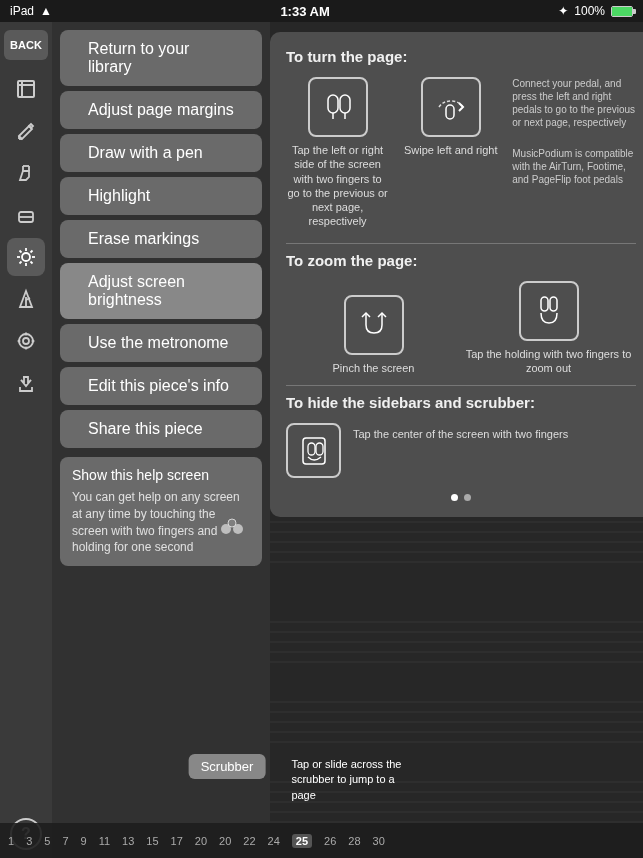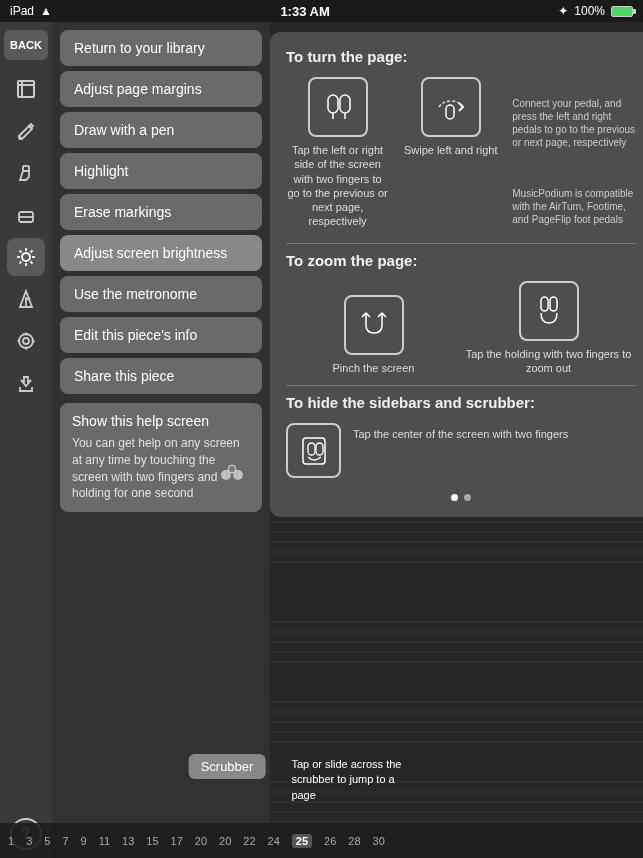--- a/index.html
+++ b/index.html
@@ -104,23 +104,23 @@
       z-index: 9;
       padding: 8px;
       display: flex;
       flex-direction: column;
       gap: 5px;
     }
 
     .menu-btn {
       background: #6a6a6a;
       border-radius: 8px;
-      padding: 10px 14px;
-      color: white;
-      font-size: 14px;
+      padding: 10px 28px;
+      color: white;
+      font-size: 16px;
       cursor: pointer;
       display: flex;
       align-items: flex-start;
     }
     .menu-btn.active {
       background: #888;
     }
 
     .help-box {
       background: #6a6a6a;
@@ -198,21 +198,20 @@
       font-size: 11px;
       color: #ddd;
       line-height: 1.3;
     }
 
     .help-item-text-small {
       font-size: 10px;
       color: #ccc;
       line-height: 1.3;
       text-align: left;
-      margin-top: 20px;
     }
 
     .help-divider {
       height: 1px;
       background: #777;
       margin: 8px 0;
     }
 
     .help-section-2 {
       display: flex;

